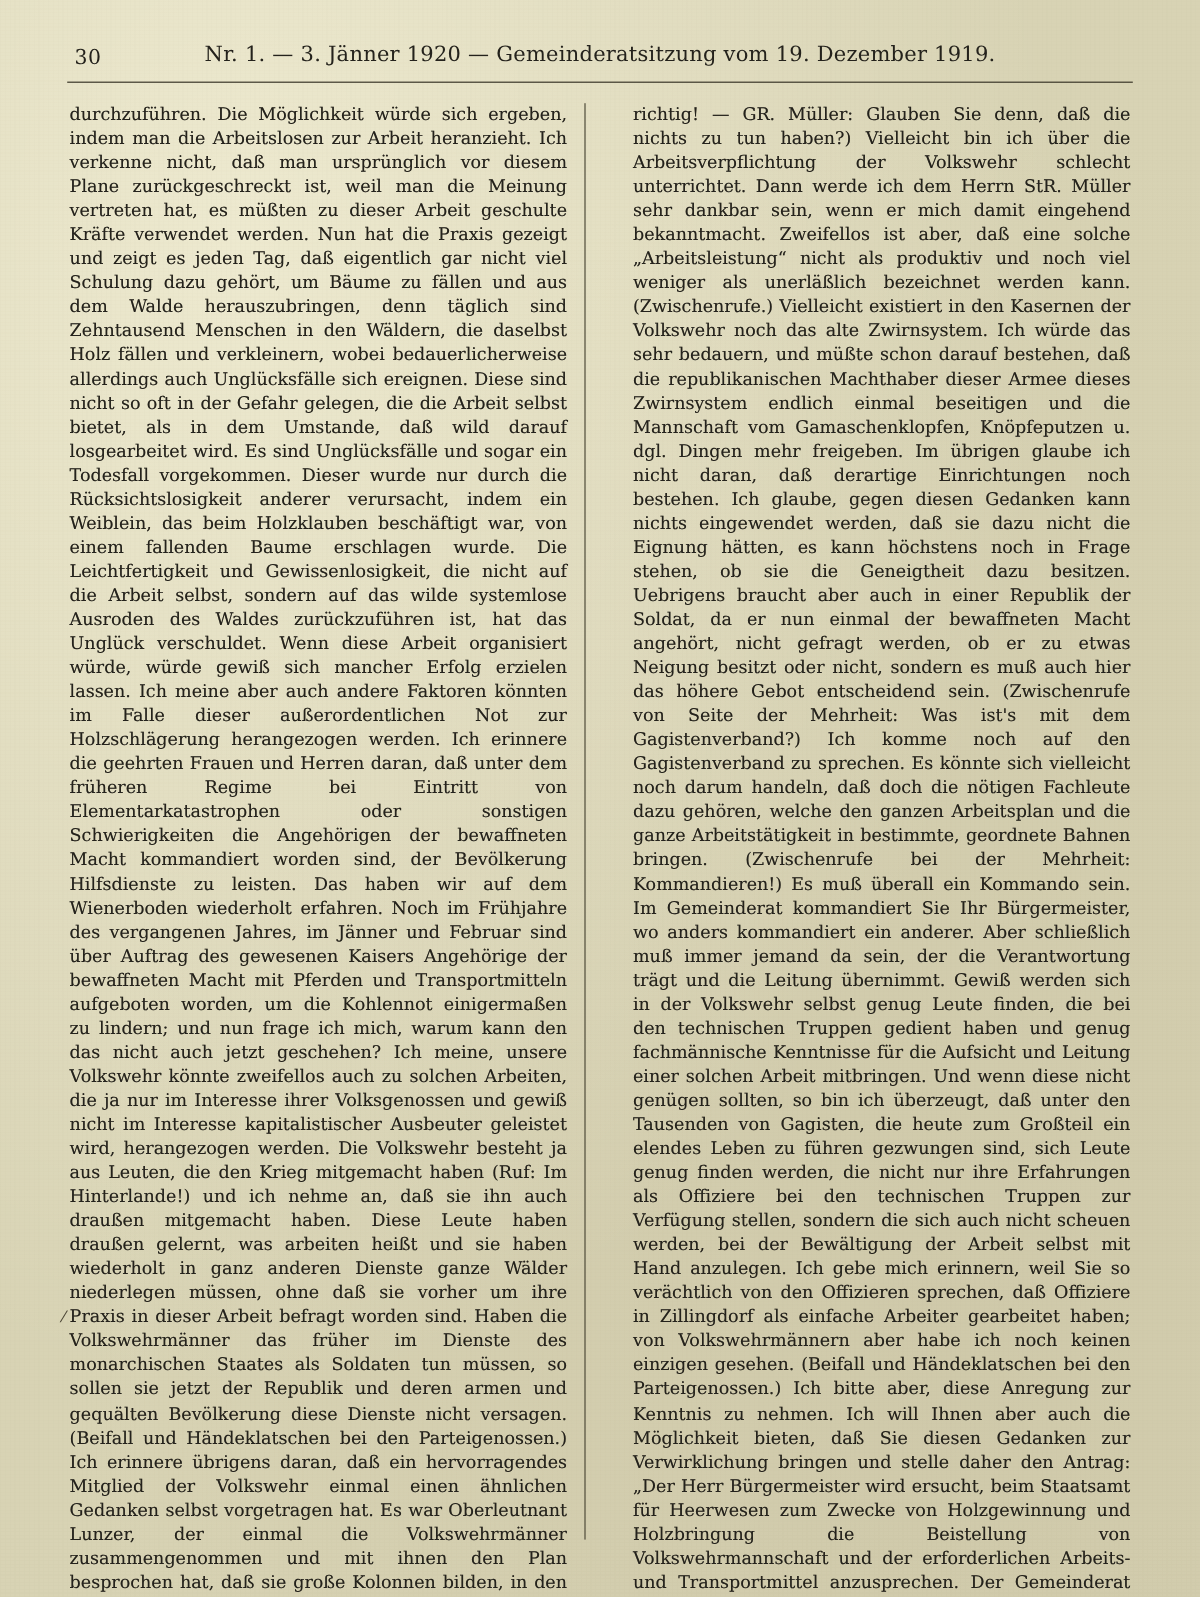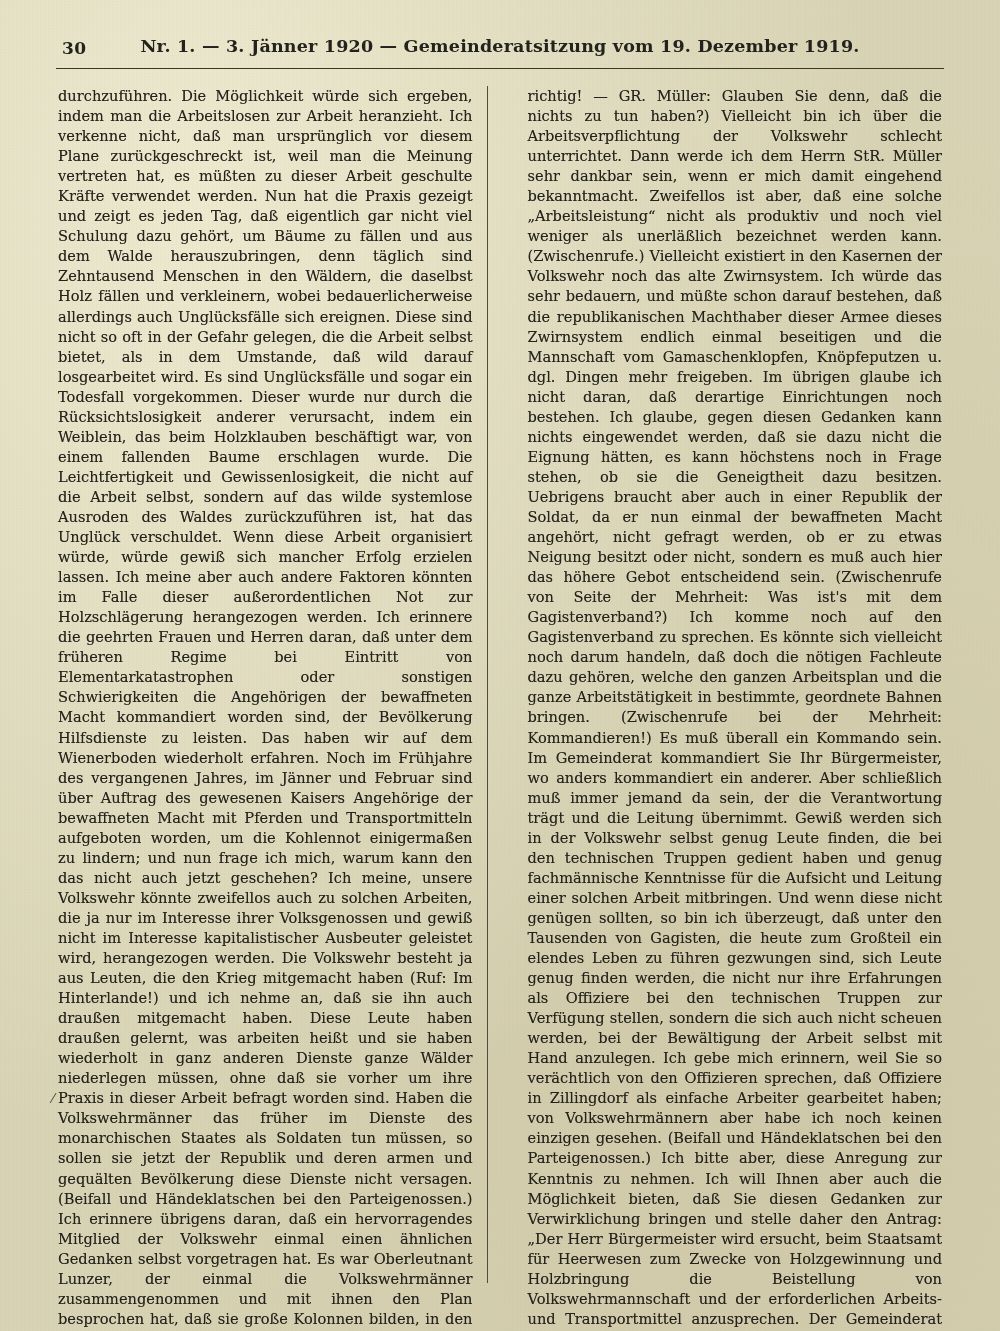--- a/index.html
+++ b/index.html
@@ -35,31 +35,31 @@
     top: 36px;
     left: 58px;
     right: 58px;
     height: 26px;
   }
   .folio {
     position: absolute;
     left: 4px;
     top: 2px;
     font-size: 17px;
-    font-weight: bold;
+    font-weight: normal;
     letter-spacing: .5px;
   }
   .running-title {
     position: absolute;
     left: 0;
     right: 0;
     top: 0;
     text-align: center;
     font-size: 17.5px;
-    font-weight: bold;
+    font-weight: normal;
     letter-spacing: .2px;
     white-space: nowrap;
   }
   .rule {
     position: absolute;
     top: 68px;
     left: 56px;
     right: 56px;
     border-top: 1.5px solid #3a3628;
   }

